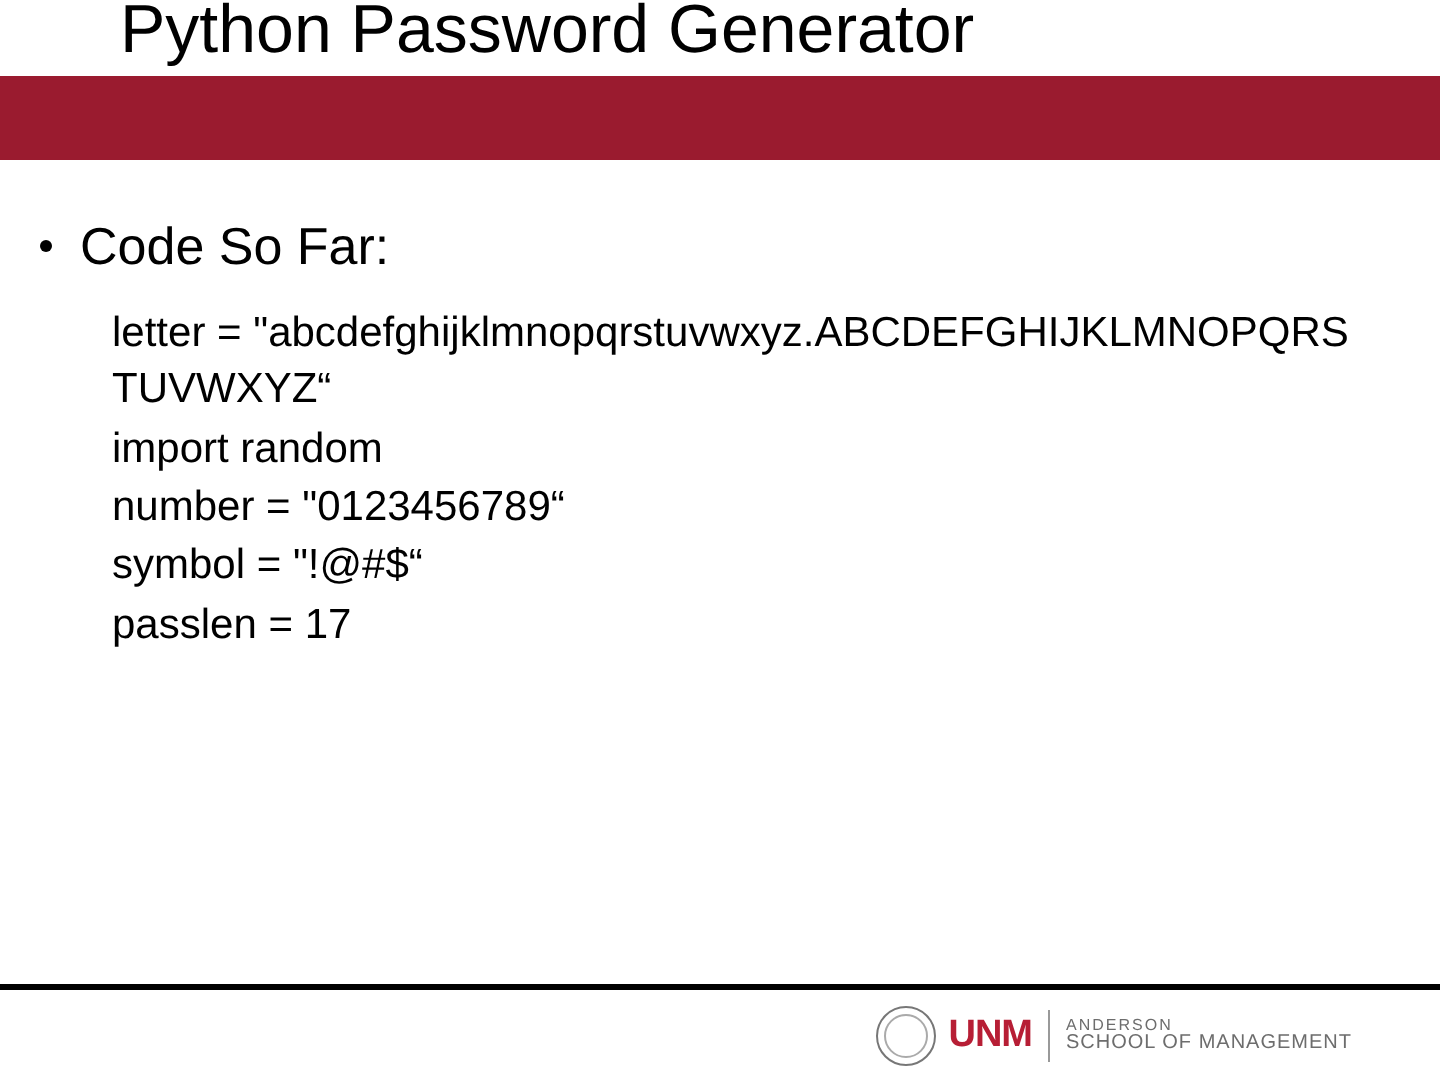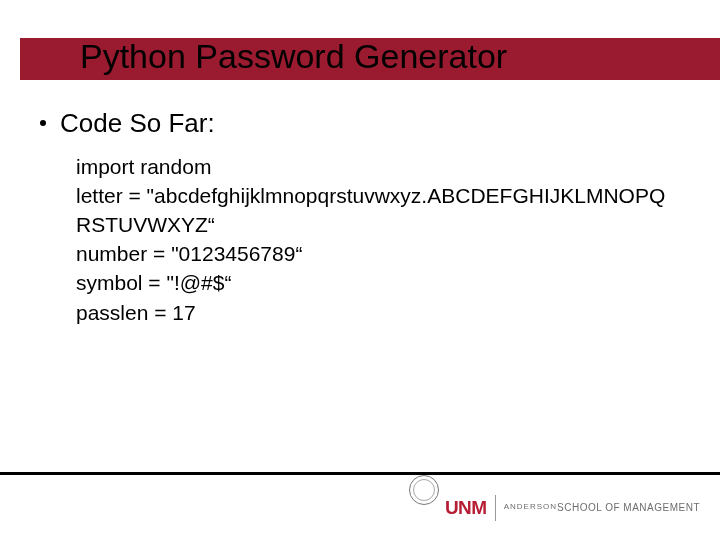--- a/index.html
+++ b/index.html
@@ -9,43 +9,42 @@
       font-family: Arial, Helvetica, sans-serif;
       background: #ffffff;
       position: relative;
       overflow: hidden;
     }
     .title-bar {
       position: relative;
       height: 80px;
       background: linear-gradient(to bottom, #fff 0%, #fff 70%, #9a1b2f 70%, #9a1b2f 100%);
       display: flex;
-      align-items: flex-end;
+      align-items: flex-start;
       padding-left: 60px;
-      margin-left: 20px;
     }
     .title-underlay {
       position: absolute;
       left: 0;
       right: 0;
       top: 38px;
       height: 32px;
       background: #9a1b2f;
       z-index: 0;
     }
     .title-text {
       position: relative;
       z-index: 1;
       font-size: 34px;
       color: #000;
       font-weight: 400;
       top: -4px;
     }
     .content {
-      padding: 28px 42px 0 40px;
+      padding: 28px 42px 0 20px;
     }
     .section-heading {
       font-size: 26px;
       color: #000;
       margin-bottom: 14px;
       font-weight: 400;
     }
     .bullet {
       display: inline-block;
       width: 6px;
@@ -65,25 +64,26 @@
       font-family: Arial, Helvetica, sans-serif;
       word-break: break-all;
       max-width: 620px;
     }
     .code-line { margin-bottom: 1px; }
     .footer {
       position: absolute;
       bottom: 0;
       left: 0;
       right: 0;
-      height: 68px;
+      height: 48px;
       border-top: 3px solid #000;
       display: flex;
       justify-content: flex-end;
-      padding-right: 20px;
+      align-items: center;
+      padding-right: 44px;
       gap: 6px;
     }
     .logo-seal {
       width: 30px;
       height: 30px;
       border: 1.5px solid #777;
       border-radius: 50%;
       position: relative;
       display: flex;
       align-items: center;
@@ -109,21 +109,21 @@
       font-size: 19px;
       letter-spacing: -0.5px;
     }
     .sep {
       width: 1px;
       height: 26px;
       background: #999;
     }
     .school {
       display: flex;
-      flex-direction: row;
+      flex-direction: column;
       line-height: 1;
     }
     .school-top {
       font-size: 8px;
       color: #6d6d6d;
       letter-spacing: 1px;
     }
     .school-bot {
       font-size: 10px;
       color: #6d6d6d;
@@ -136,22 +136,22 @@
 <div class="title-bar">
   <div class="title-underlay"></div>
   <div class="title-text">Python Password Generator</div>
 </div>
 
 <div class="content">
   <div class="section-heading">
     <span class="bullet"></span><span>Code So Far:</span>
   </div>
   <div class="code-block">
+    <div class="code-line">letter = "abcdefghijklmnopqrstuvwxyz.ABCDEFGHIJKLMNOPQRSTUVWXYZ“</div>
     <div class="code-line">import random</div>
-    <div class="code-line">letter = "abcdefghijklmnopqrstuvwxyz.ABCDEFGHIJKLMNOPQRSTUVWXYZ“</div>
     <div class="code-line">number = "0123456789“</div>
     <div class="code-line">symbol = "!@#$“</div>
     <div class="code-line">passlen = 17</div>
   </div>
 </div>
 
 <div class="footer">
   <div class="logo-seal"></div>
   <div class="logo-text">
     <span class="unm">UNM</span>

